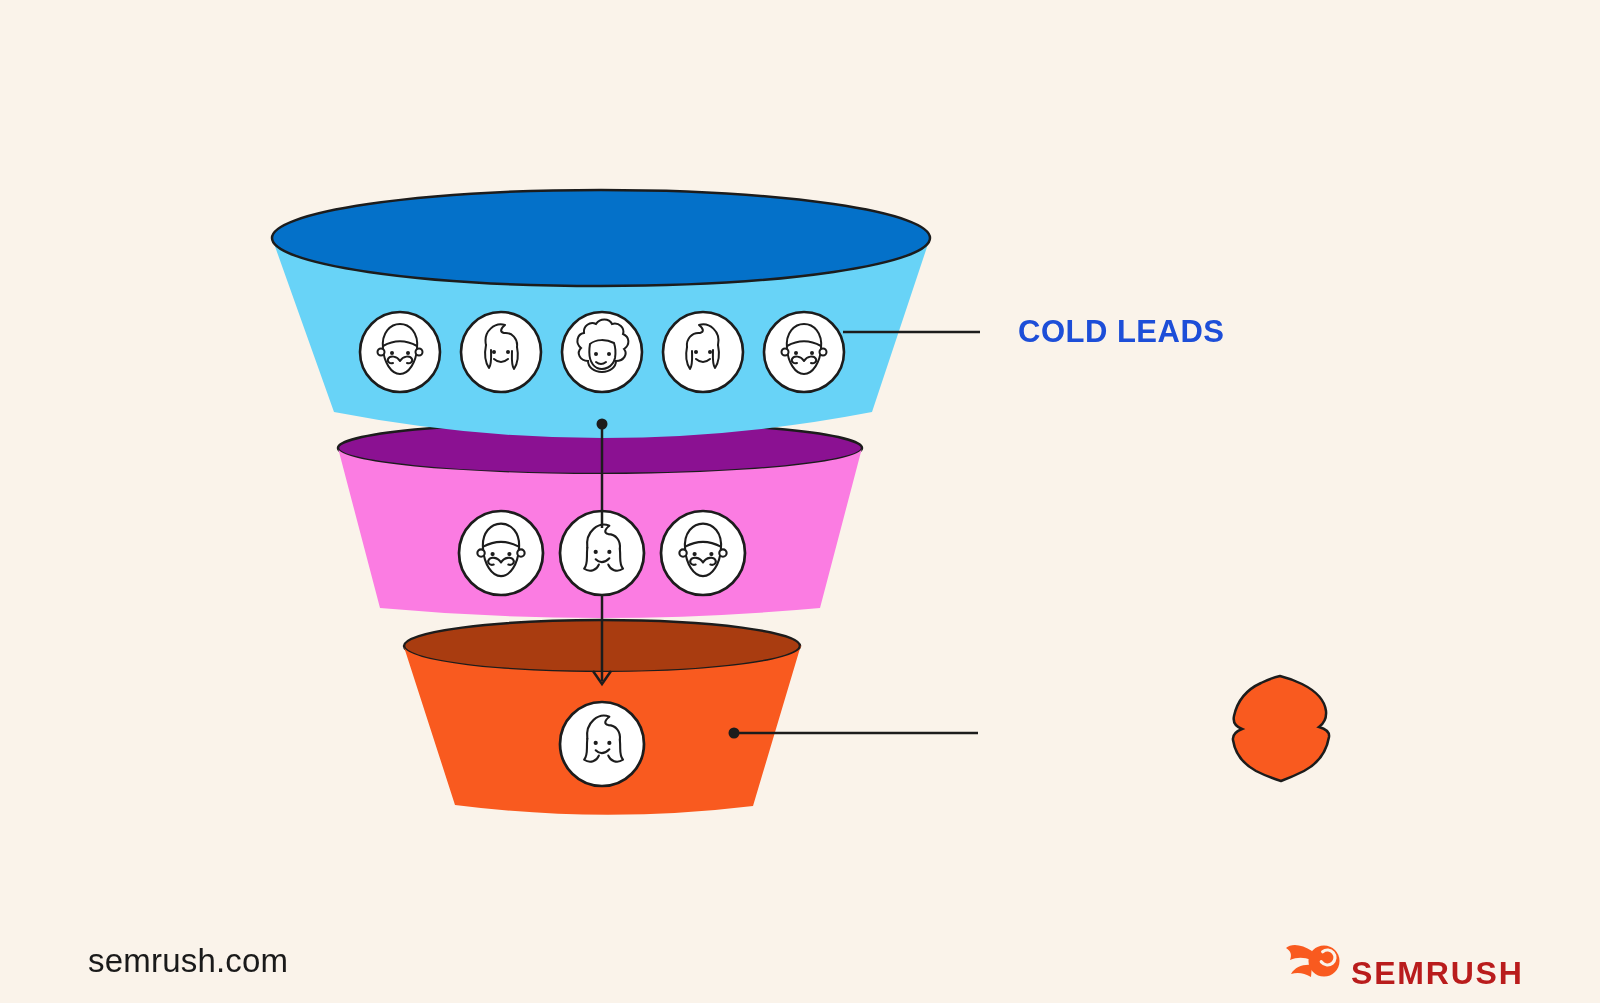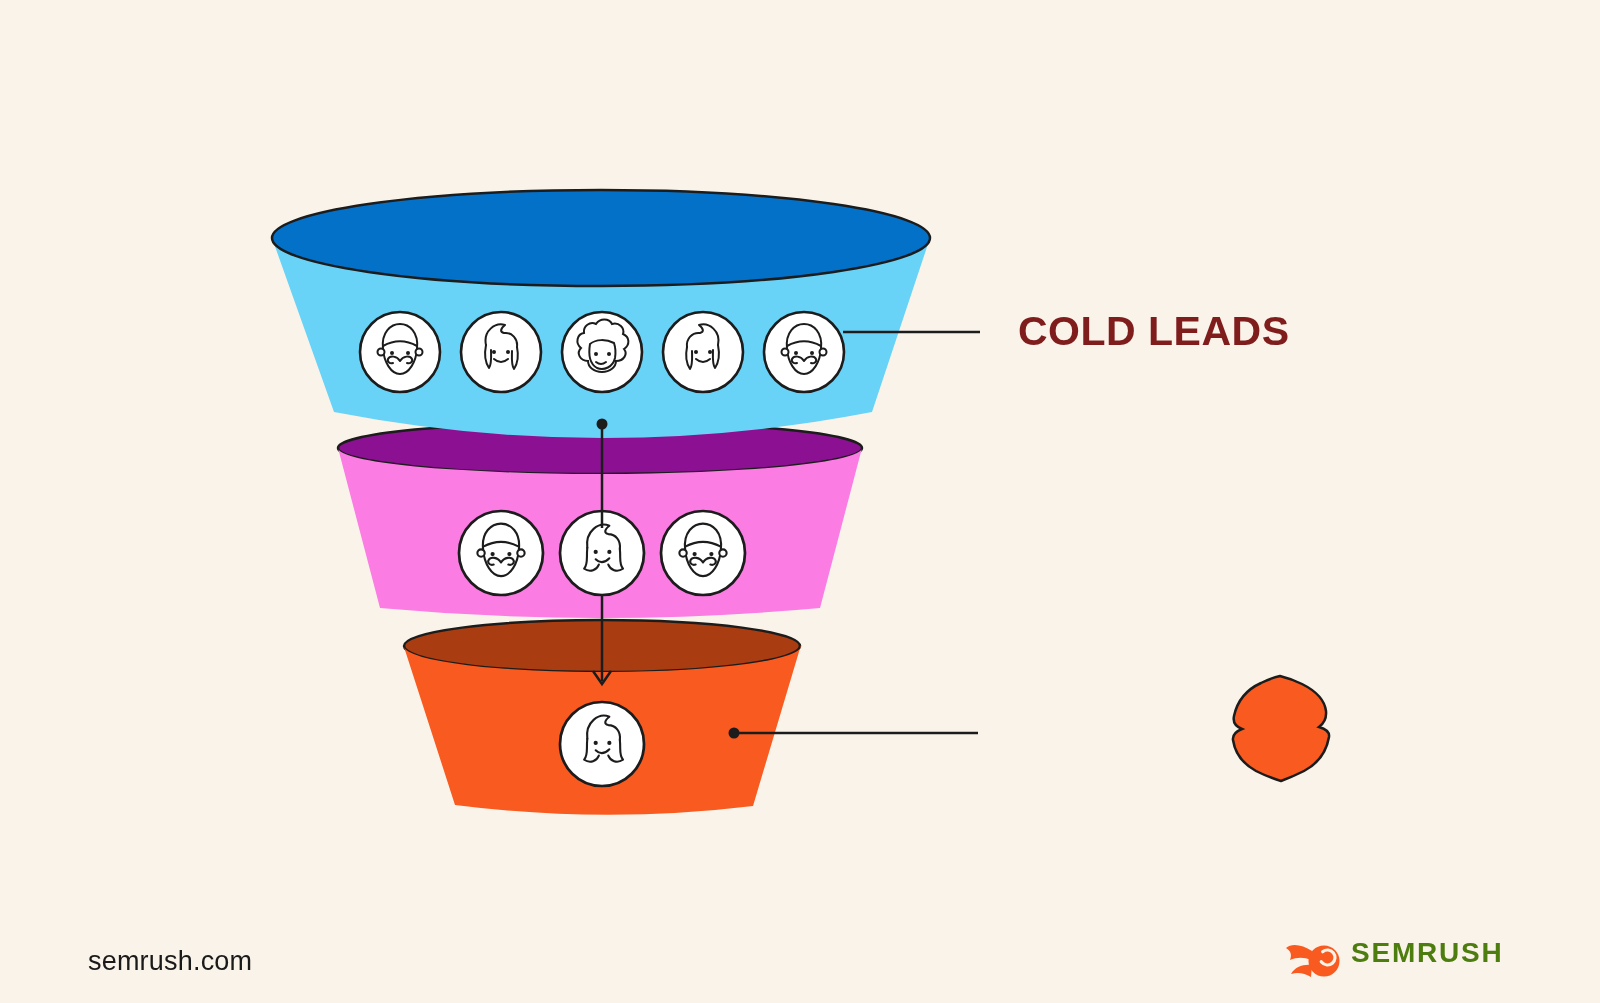--- a/index.html
+++ b/index.html
@@ -10,36 +10,36 @@
     position:relative;
     overflow:hidden;
   }
   .stage{position:absolute;inset:0;}
   svg.art{position:absolute;left:0;top:0;}
   .ln{fill:none;stroke:#1c1c1c;stroke-width:2;stroke-linecap:round;stroke-linejoin:round;}
   .pc{fill:#ffffff;stroke:#1c1c1c;stroke-width:2.6;}
   .overlay-label{
     position:absolute;
     transform:translateY(-50%);
-    color:#7f1d1d;
+    color:#1d4ed8;
     font-weight:700;
-    font-size:41px;
+    font-size:31px;
     letter-spacing:0.5px;
     white-space:nowrap;
     line-height:1;
   }
   #cold-label{left:1018px;top:331px;}
   #hot-label{left:1020px;top:731px;}
   #site-url{
     position:absolute;left:88px;top:961px;transform:translateY(-50%);
-    font-size:27px;font-weight:400;color:#1a1a1a;letter-spacing:0.2px;
+    font-size:33px;font-weight:400;color:#1a1a1a;letter-spacing:0.2px;
   }
   #brand-wordmark{
-    position:absolute;left:1351px;top:953px;transform:translateY(-50%);
-    font-size:28px;font-weight:700;color:#4d7c0f;letter-spacing:1.8px;
+    position:absolute;left:1351px;top:973px;transform:translateY(-50%);
+    font-size:32px;font-weight:700;color:#b91c1c;letter-spacing:1.8px;
   }
 </style>
 </head>
 <body>
 
 <div class="stage">
 
   <svg class="art" width="1600" height="1003" viewBox="0 0 1600 1003">
 
     <defs>

